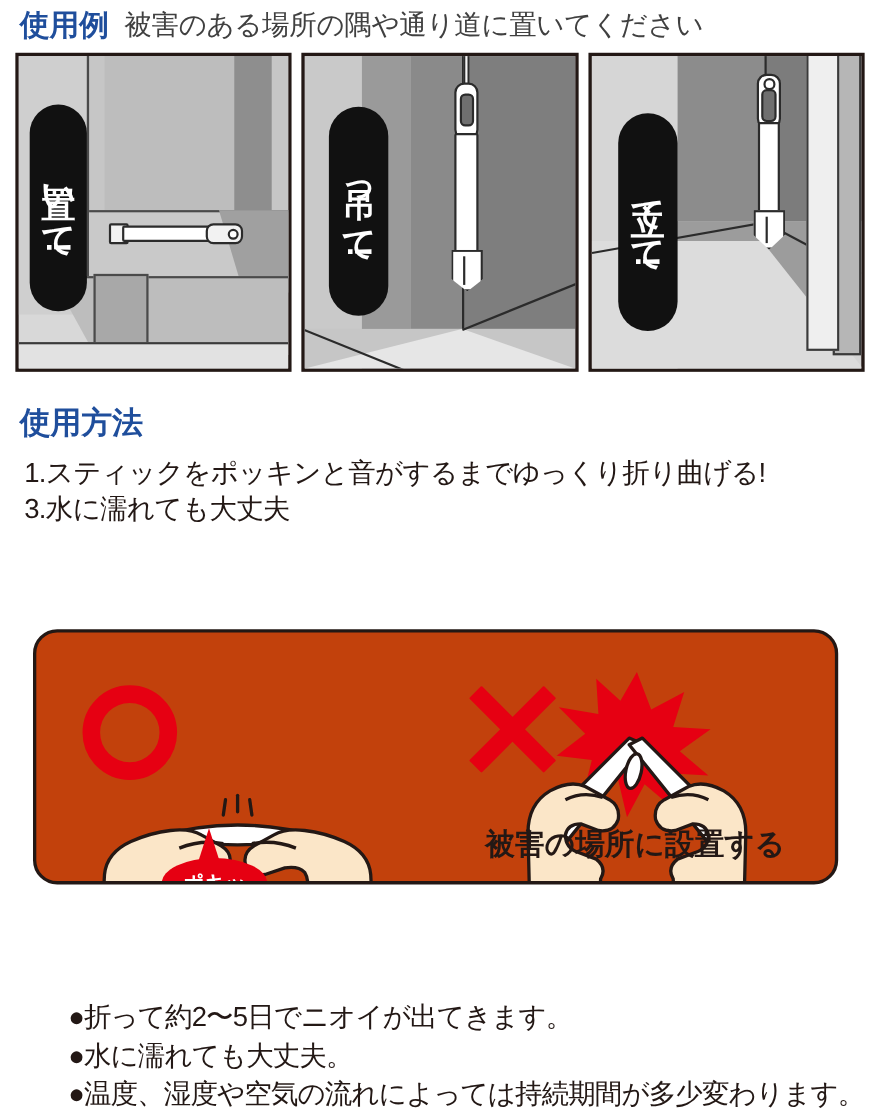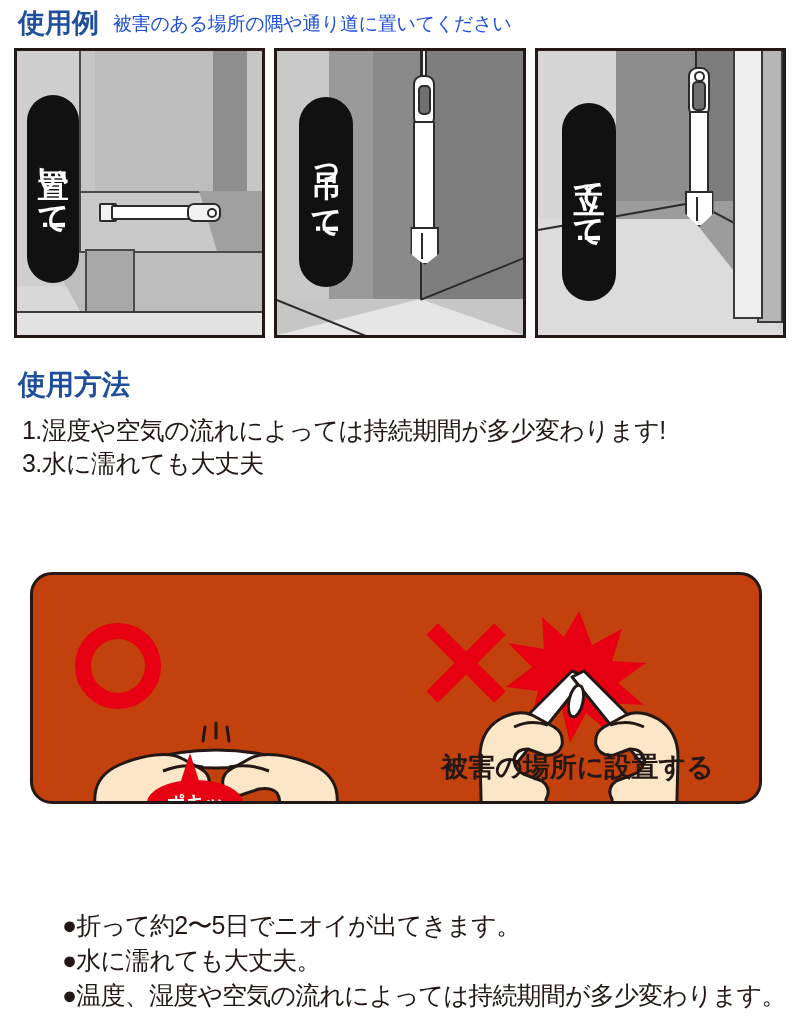--- a/index.html
+++ b/index.html
@@ -28,23 +28,23 @@
     gap: 14px;
   }
   .usage-header-title {
     font-size: 27px;
     font-weight: bold;
     color: #1f4e9c;
     letter-spacing: 0px;
     line-height: 1;
   }
   .usage-header-sub {
-    font-size: 19px;
+    font-size: 25px;
     font-weight: normal;
-    color: #1d4ed8;
+    color: #404040;
     line-height: 1;
     letter-spacing: -0.3px;
   }
 
   
   .panels {
     position: absolute;
     left: 14px;
     top: 48px;
     width: 772px;
@@ -332,21 +332,21 @@
     <div class="pill" style="left:24px; top:52px; width:54px; height:186px;">
       <span>立てて!</span>
     </div>
   </div>
 </div>
 
 <div class="method-title">使用方法</div>
 
 <div class="steps">
   <div class="step">
-    <span>1.</span><span>湿度や空気の流れによっては持続期間が多少変わります!</span>
+    <span>1.</span><span>スティックをポッキンと音がするまでゆっくり折り曲げる!</span>
   </div>
   <div class="step">
     <span>3.</span><span>水に濡れても大丈夫</span>
   </div>
 </div>
 
 <div class="bendbox">
 
   <div class="bendhalf left">
     <div class="mark-ok"></div>

